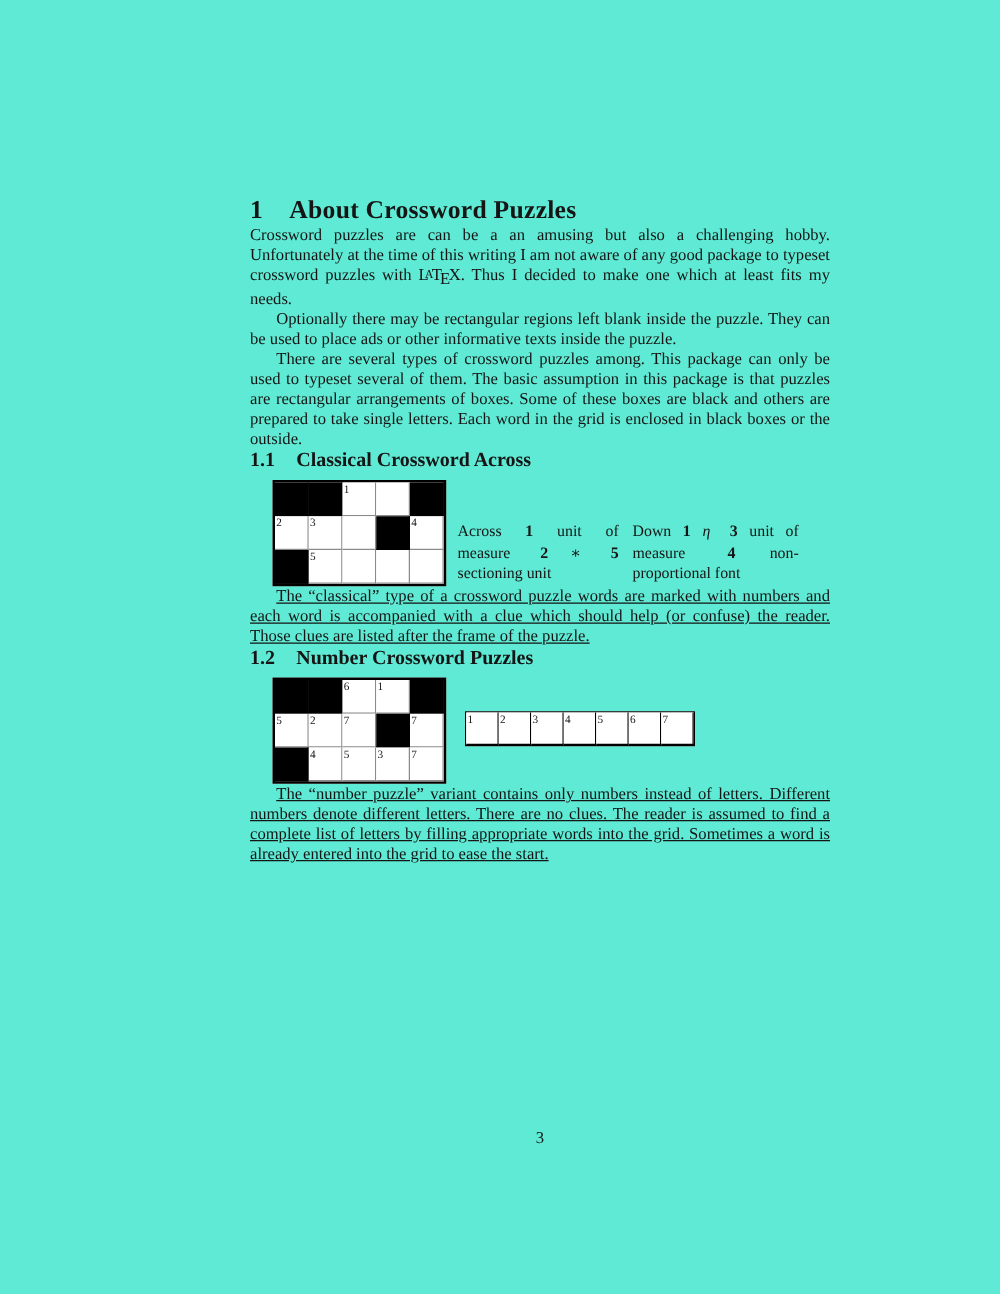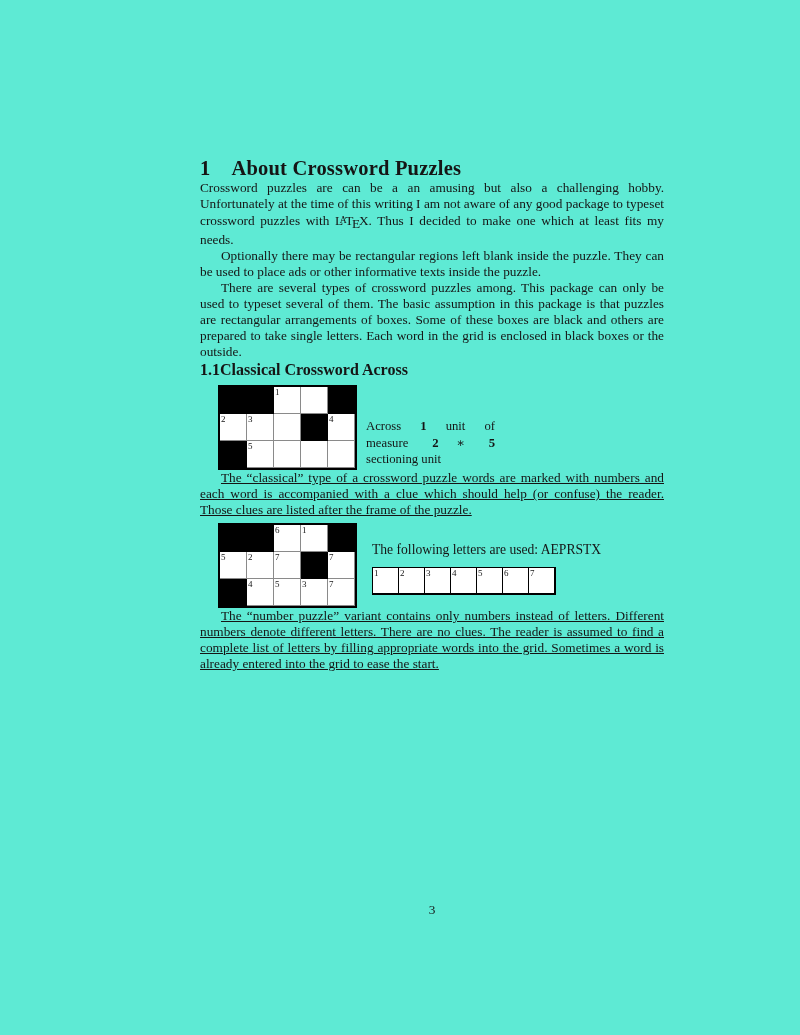--- a/index.html
+++ b/index.html
@@ -25,21 +25,21 @@
     font-weight:bold;
     letter-spacing:0.2px;
   }
   h1.doc-h1 .sec-num { display:inline-block; margin-right:21px; }
   h2.doc-h2 {
     margin:0;
     font-size:16px;
     line-height:20px;
     font-weight:bold;
   }
-  h2.doc-h2 .sec-num { display:inline-block; }
+  h2.doc-h2 .sec-num { display:inline-block; margin-right:17px; }
   p.body-par {
     margin:0;
     font-size:13.3px;
     line-height:16px;
     text-align:justify;
     hyphens:auto;
     -webkit-hyphens:auto;
   }
   p.indent { text-indent:21px; }
   .mt-p1 { margin-top:13px; }
@@ -171,24 +171,28 @@
           </div>
           <div class="cw-cell black"></div>
           <div class="cw-cell">
             <span class="cell-num">5</span>
           </div>
           <div class="cw-cell"></div>
           <div class="cw-cell"></div>
           <div class="cw-cell"></div>
         </div>
       <div class="clues across">Across <b>1</b> <span>unit of measure</span>  <b>2</b> <span>∗</span>  <b>5</b> <span>sectioning unit</span></div>
+      <div class="clues down">Down <b>1</b> <i>η</i>  <b>3</b> <span>unit of measure</span>  <b>4</b> <span>non-proportional font</span></div>
     </div>
 
     <p class="body-par indent mt-p4">The “classical” type of a crossword puzzle words are marked with numbers and each word is accompanied with a clue which should help (or confuse) the reader. Those clues are listed after the frame of the puzzle.</p>
 
+    <h2 class="doc-h2 mt-h12">
+      <span class="sec-num">1.2</span><span>Number Crossword Puzzles</span>
+    </h2>
 
     <div class="figure-row">
       <div class="cw-grid grid-indent">
           <div class="cw-cell black"></div>
           <div class="cw-cell black"></div>
           <div class="cw-cell">
             <span class="cell-num">6</span>
           </div>
           <div class="cw-cell">
             <span class="cell-num">1</span>
@@ -215,21 +219,20 @@
             <span class="cell-num">5</span>
           </div>
           <div class="cw-cell">
             <span class="cell-num">3</span>
           </div>
           <div class="cw-cell">
             <span class="cell-num">7</span>
           </div>
         </div>
       <div class="num-right">
-        <div class="letters-line">The following letters are used: AEPRSTX</div>
         <div class="letter-row">
             <div class="cw-cell">
               <span class="cell-num">1</span>
             </div>
             <div class="cw-cell">
               <span class="cell-num">2</span>
             </div>
             <div class="cw-cell">
               <span class="cell-num">3</span>
             </div>

